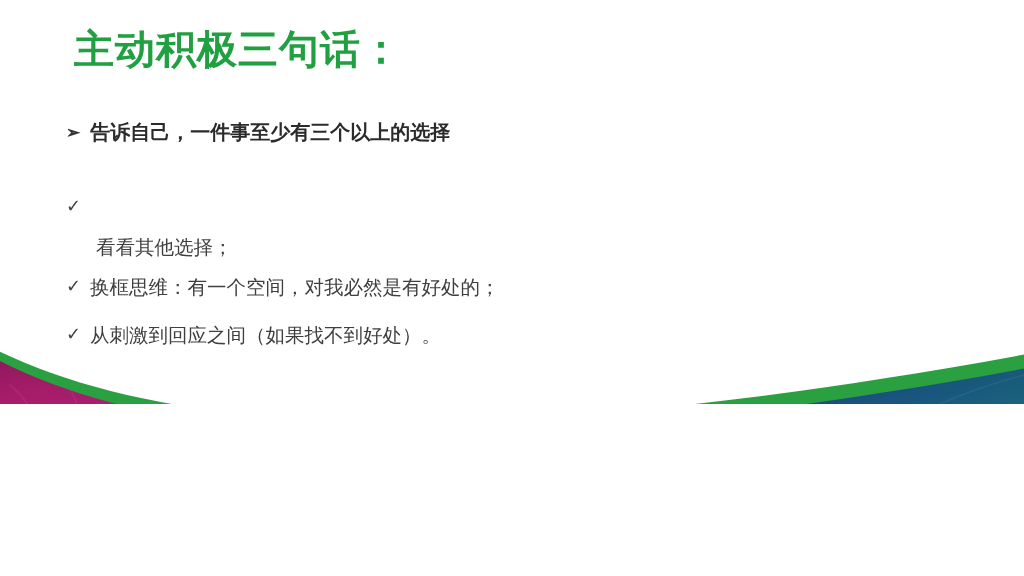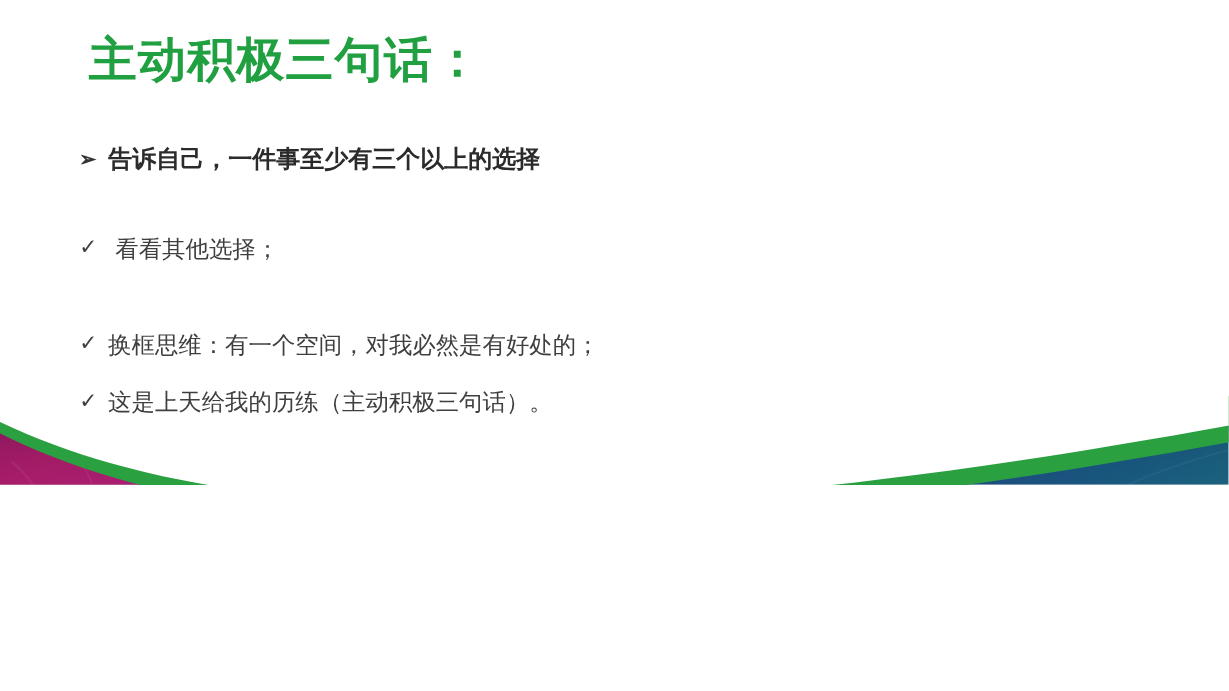--- a/index.html
+++ b/index.html
@@ -6,21 +6,21 @@
     margin: 0;
     padding: 0;
     background: #ffffff;
   }
   #slide {
     position: relative;
     width: 1024px;
     height: 404px;
     overflow: hidden;
     background: #ffffff;
-    font-family: Liberation Sans, sans-serif;
+    font-family: Liberation Serif, serif;
   }
 
   
   .artwork {
     position: absolute;
     left: 0;
     top: 355px;
     width: 1024px;
     height: 221px;
     overflow: hidden;
@@ -88,21 +88,21 @@
     color: #3f3f3f;
     line-height: 1.65;
   }
   .sub .check {
     font-size: 18px;
     color: #3f3f3f;
     flex: 0 0 auto;
     line-height: 1.65;
   }
   .sub .txt { max-width: 920px; }
-  .sub .l2 { display: block; padding-left: 6px; }
+  .sub .l2 { display: block; padding-left: 6px; margin-top: 40px; }
 
   #sub1 { top: 192px; }
   #sub2 { top: 272px; }
   #sub3 { top: 320px; }
 </style>
 </head>
 <body>
 
 <div id="slide">
 
@@ -219,18 +219,18 @@
     <div class="sub" id="sub2">
       <span class="check">✓</span>
       <span class="txt">
         <span>换框思维：有一个空间，对我必然是有好处的；</span>
       </span>
     </div>
 
     <div class="sub" id="sub3">
       <span class="check">✓</span>
       <span class="txt">
-        <span>这是上天给我的历练（主动积极三句话）。</span>
+        <span>从刺激到回应之间（如果找不到好处）。</span>
       </span>
     </div>
 
   </div>
 </div>
 
 </body></html>

